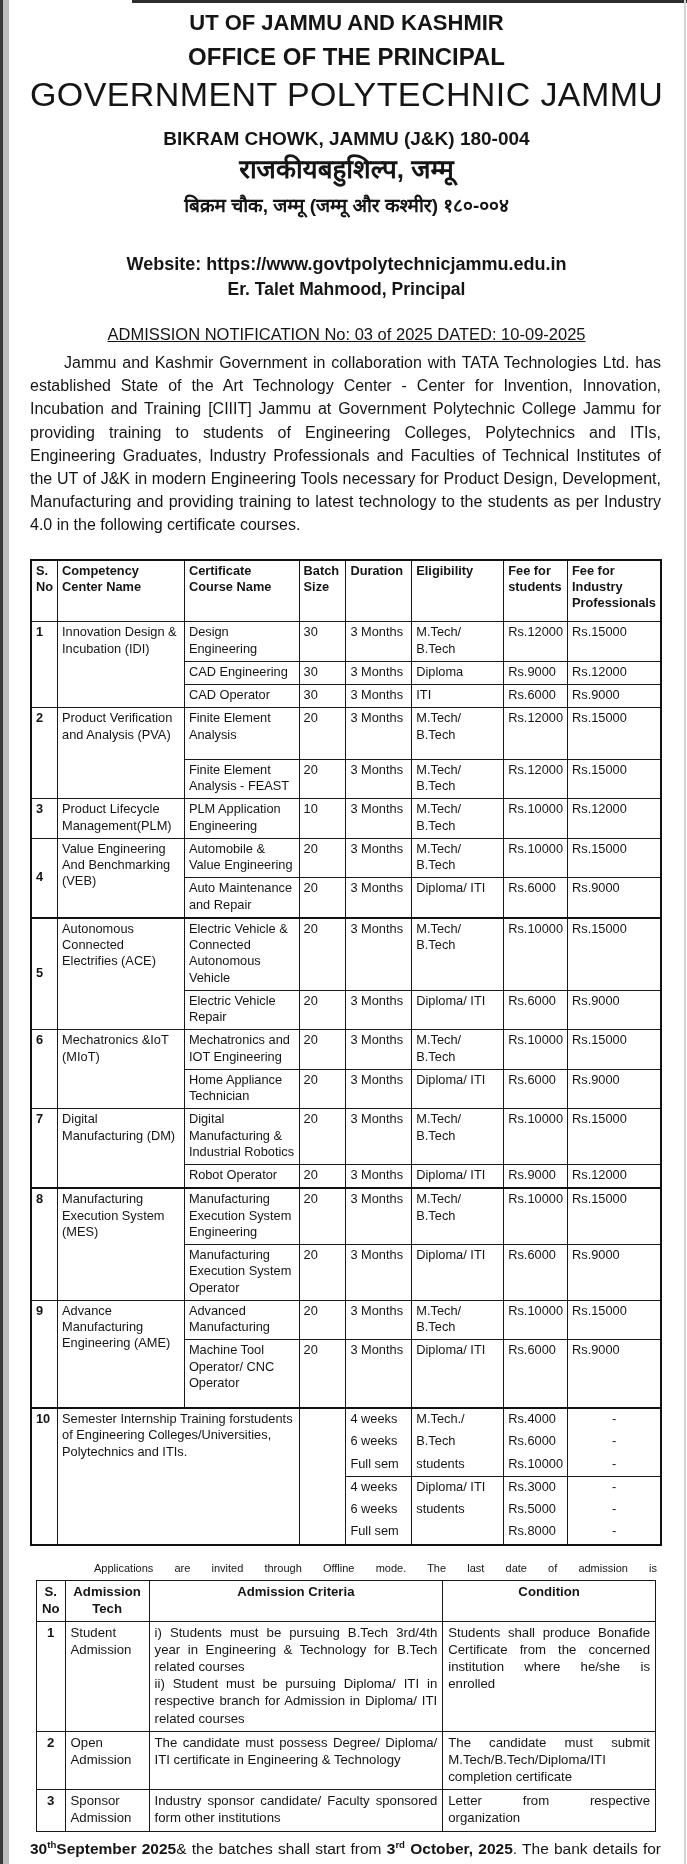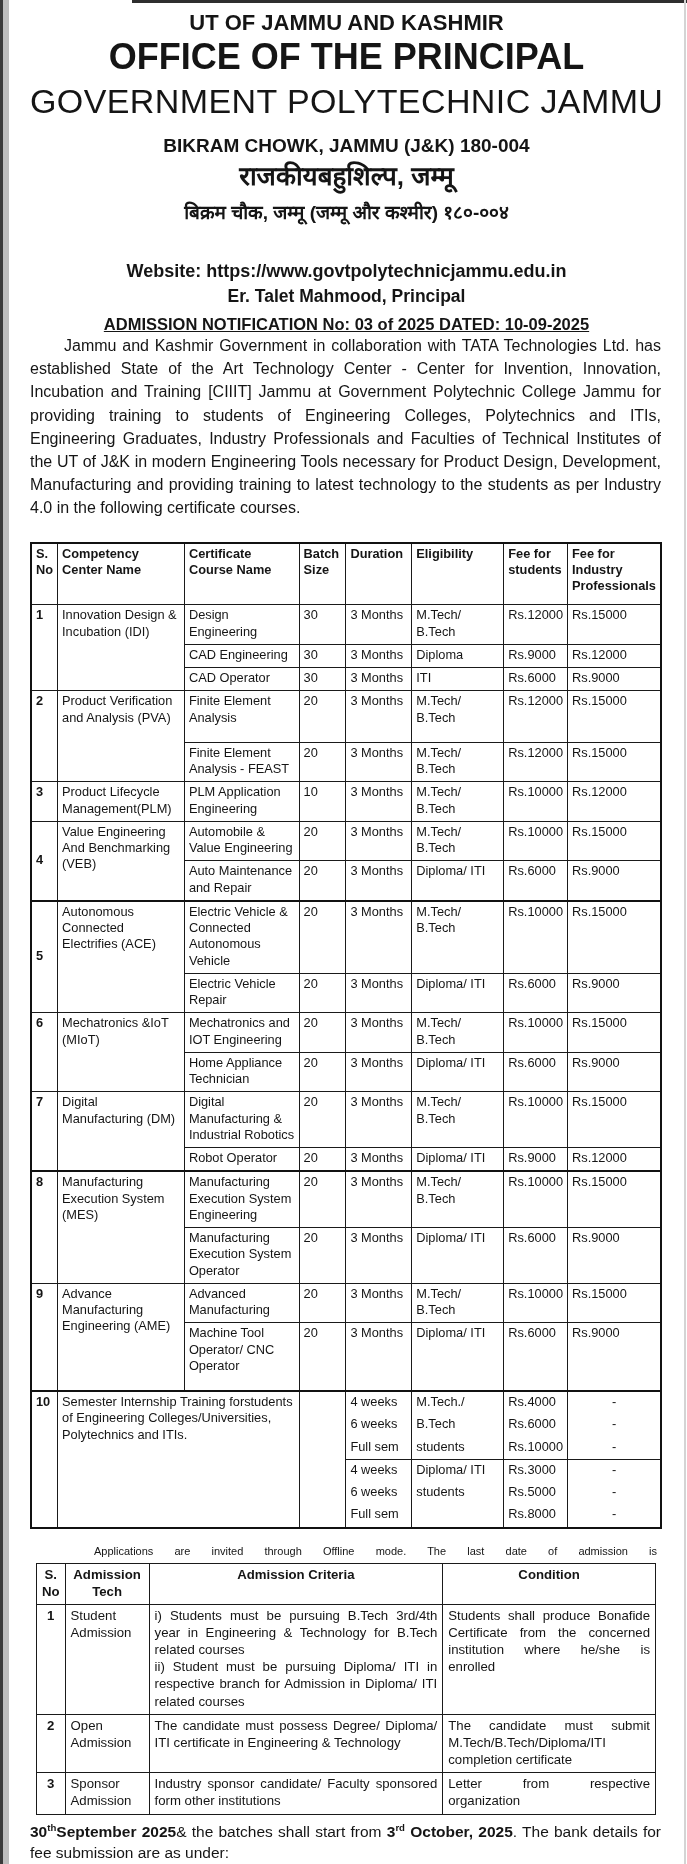--- a/index.html
+++ b/index.html
@@ -11,30 +11,30 @@
   }
   .edge-left{position:absolute;left:0;top:0;width:3px;height:100%;background:#3a3a3a;}
   .edge-left2{position:absolute;left:3px;top:0;width:6px;height:100%;background:#bdbdbd;}
   .edge-top{position:absolute;left:132px;top:0;right:0;height:3px;background:#2e2e2e;}
   .edge-right{position:absolute;right:1px;top:0;width:2px;height:100%;background:#d4d4d4;}
 
   .content{position:relative;padding:6px 24px 0 30px;}
 
   .center{text-align:center;}
   .h1{font-size:22px;font-weight:bold;margin-top:4px;}
-  .h2{font-size:36px;font-weight:bold;margin-top:0;}
+  .h2{font-size:24px;font-weight:bold;margin-top:7px;}
   .h3{font-size:34px;font-weight:normal;letter-spacing:.4px;margin-top:4px;white-space:nowrap;}
   .addr{font-size:19px;font-weight:bold;margin-top:14px;}
   .hindi1{font-size:26px;font-weight:bold;}
   .hindi2{font-size:19px;font-weight:bold;margin-top:6px;}
   .website{font-size:18px;font-weight:bold;margin-top:36px;}
   .principal{font-size:17.5px;font-weight:bold;margin-top:4px;}
 
-  .notif{font-size:16.5px;font-weight:bold;text-decoration:underline;margin-top:8px;text-align:center;}
-  .intro{font-size:16px;line-height:1.45;text-align:justify;text-indent:34px;margin:0 2px 0 0;}
+  .notif{font-size:16.5px;font-weight:normal;text-decoration:underline;margin-top:25px;text-align:center;}
+  .intro{font-size:16px;line-height:1.45;text-align:justify;text-indent:34px;margin:7px 2px 0 0;}
 
   table{border-collapse:collapse;}
   .courses{margin:22px 0 0 0;width:632px;border:2px solid #111;}
   .courses th,.courses td{
     border:1px solid #1a1a1a;padding:2px 4px 4px;vertical-align:top;
     font-size:12.8px;line-height:1.27;text-align:left;
   }
   .courses th{font-weight:bold;padding-bottom:10px;}
   .courses col.c-no{width:26px;}
   .courses col.c-center{width:131px;}

